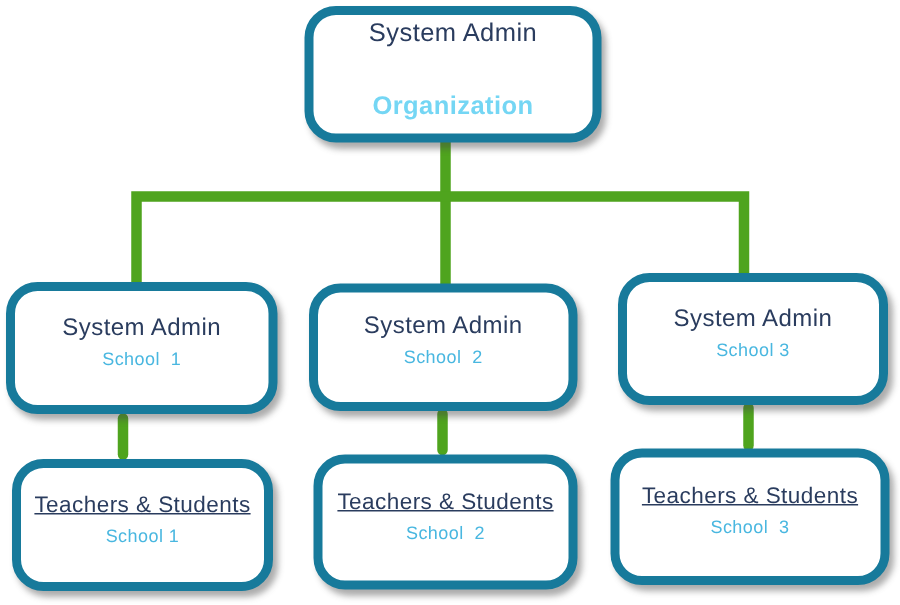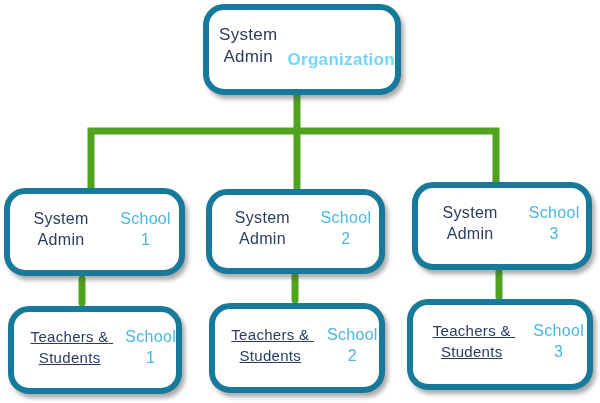--- a/index.html
+++ b/index.html
@@ -32,36 +32,36 @@
     stroke-linecap: round;
   }
   .node {
     position: absolute;
     box-sizing: border-box;
     background: #ffffff;
     border: 6px solid var(--node-border, #177a9b);
     border-radius: 21px;
     box-shadow: 3px 4px 4px rgba(70, 70, 70, 0.45);
     display: flex;
-    flex-direction: row;
+    flex-direction: column;
     align-items: center;
     justify-content: center;
     text-align: center;
     padding-bottom: 7px;
   }
   .node .title {
     color: var(--title-text, #2a3c5e);
     font-size: 16px;
     line-height: 21px;
     letter-spacing: 0.3px;
     white-space: pre-wrap;
   }
   .node .subtitle {
     color: var(--subtitle-text, #49b7e0);
-    font-size: 16px;
+    font-size: 12px;
     line-height: 21px;
     letter-spacing: 0.3px;
     white-space: pre-wrap;
   }
   .n-root  { left: 203px; top: 4px;   width: 198px; height: 91px; }
   .n-root .title    { font-size: 17px; line-height: 22px; }
   .n-root .subtitle {
     font-size: 17px;
     line-height: 22px;
     font-weight: bold;

